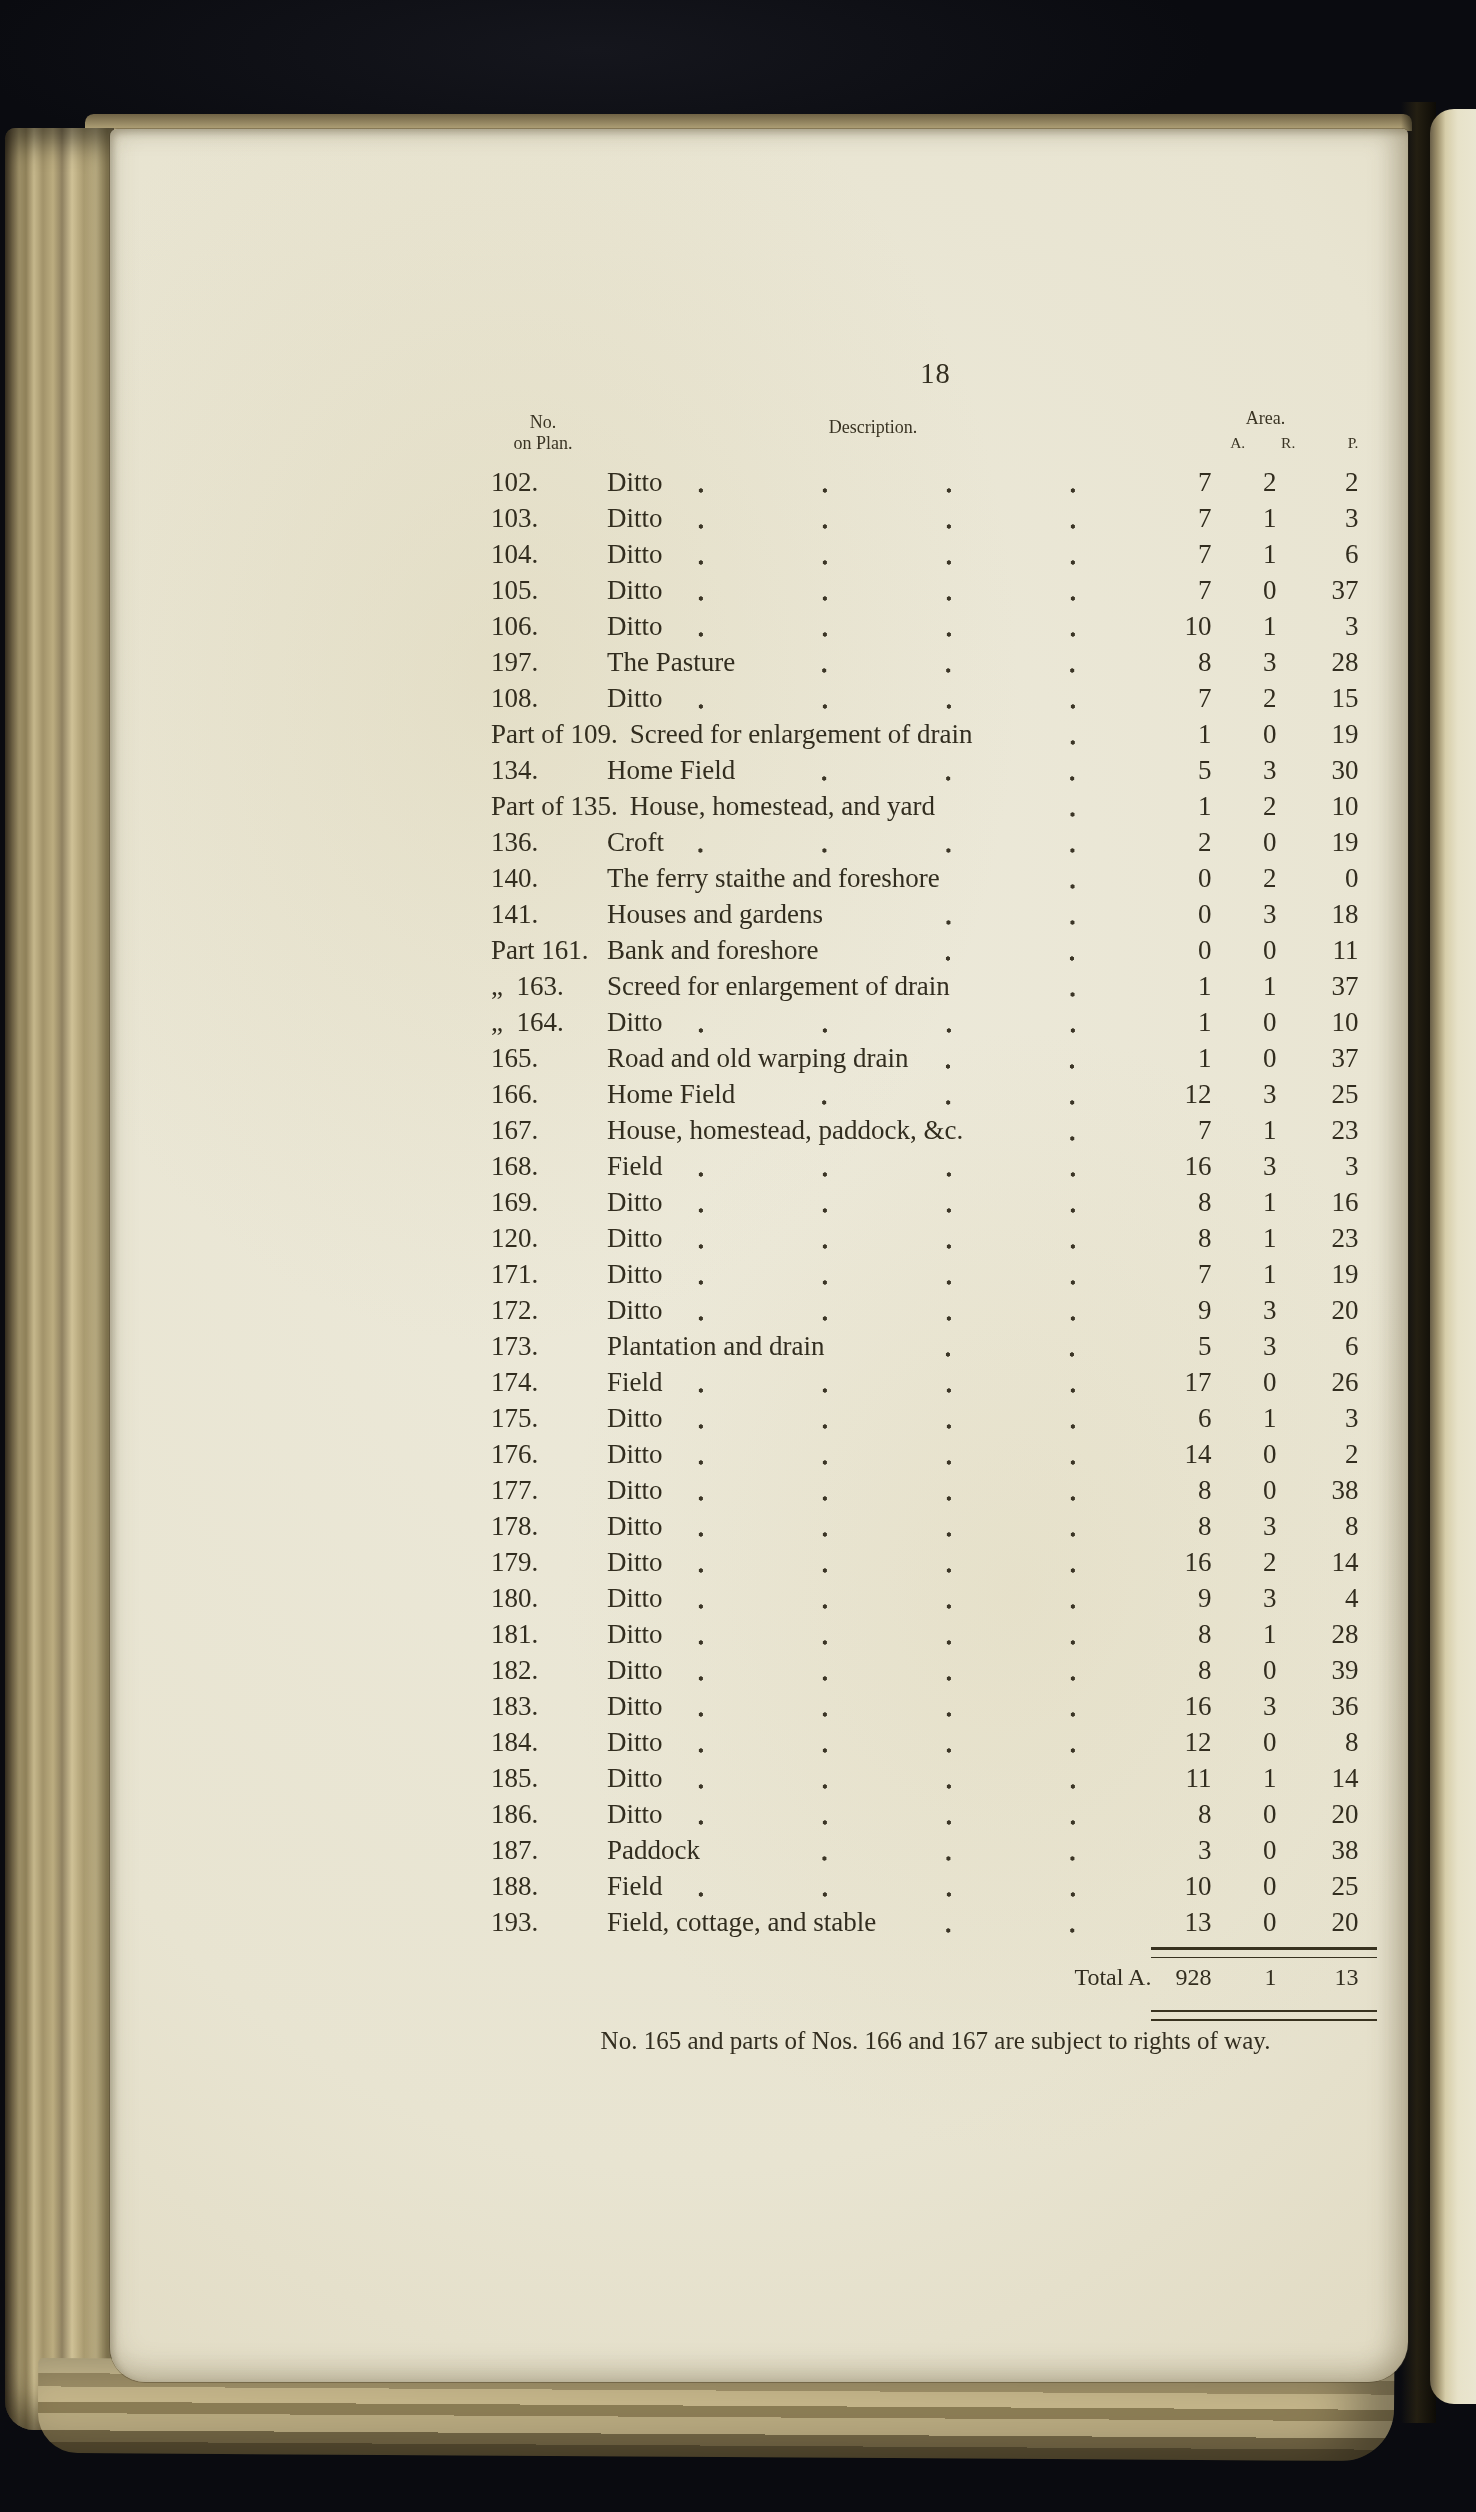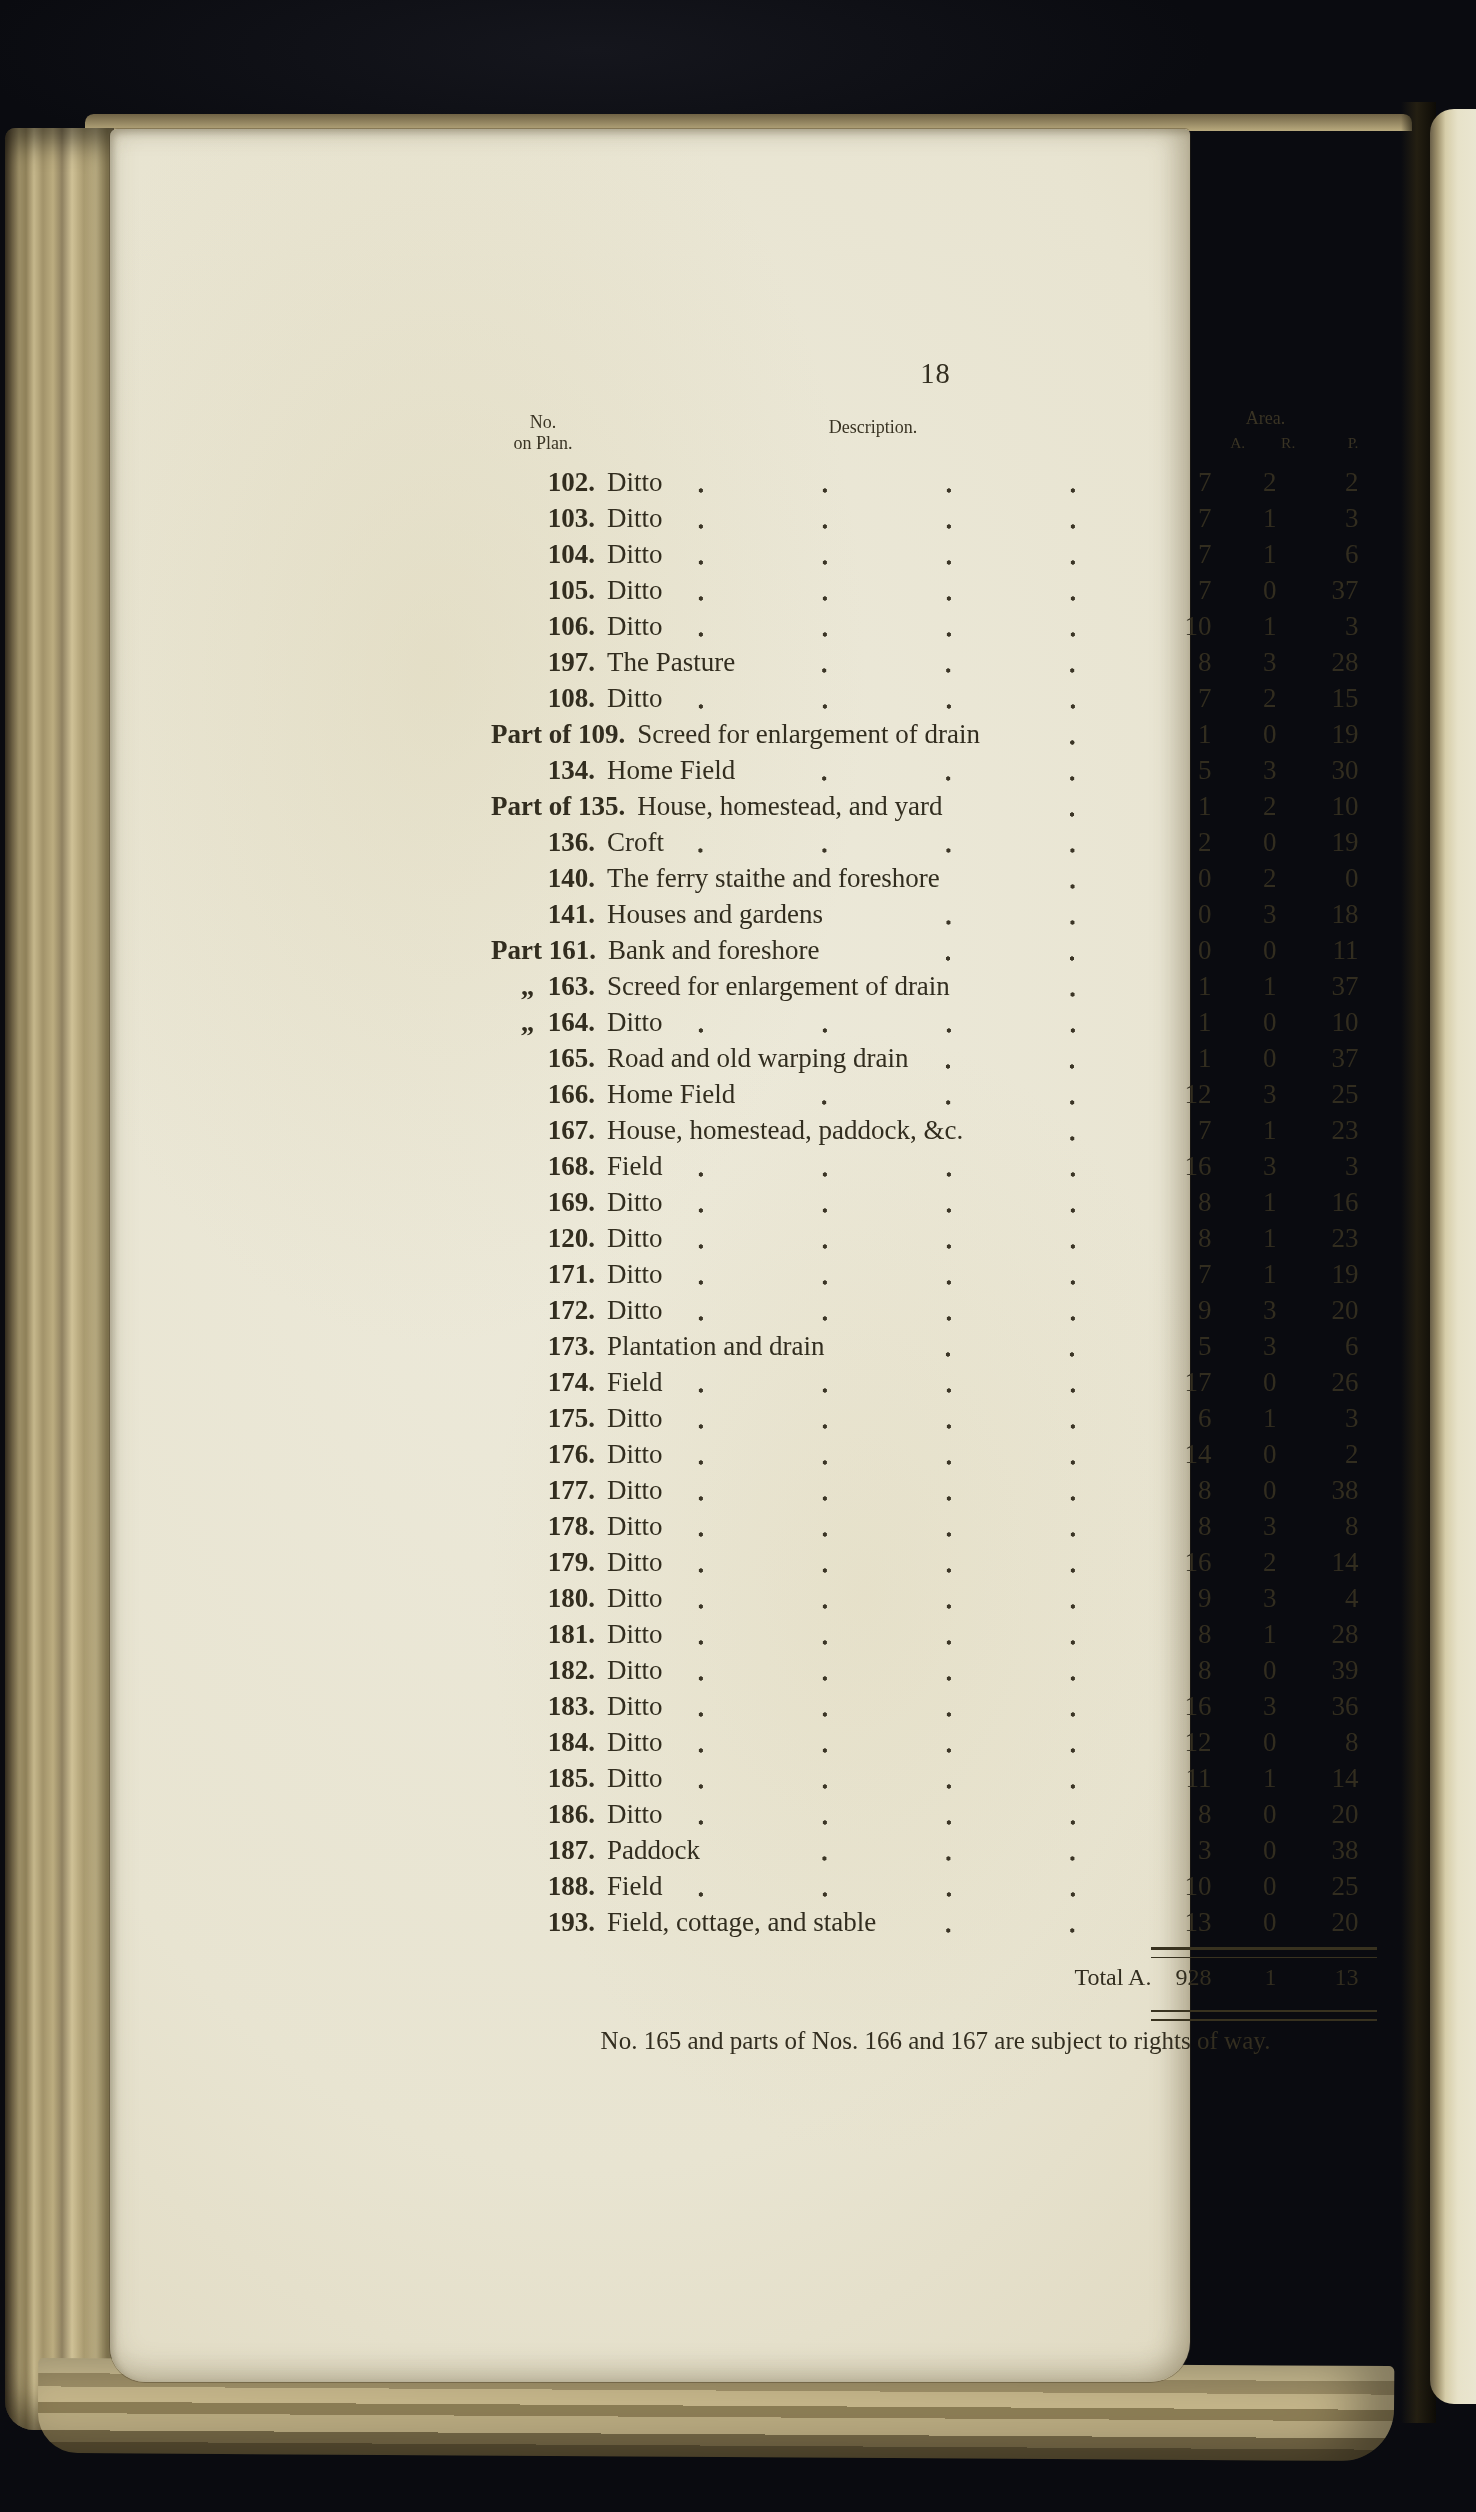--- a/index.html
+++ b/index.html
@@ -23,40 +23,40 @@
     border-radius:5.2px 5.2px 52px 40px;transform:rotate(.35deg);
     background:linear-gradient(#cabc91 0%,#cabc91 16%,#9f9068 16%,#9f9068 30%,
       #c6b78b 30%,#c6b78b 46%,#8d7e56 46%,#8d7e56 58%,#b9aa80 58%,#b9aa80 76%,
       #746746 76%,#746746 88%,#574c31 88%,#574c31 100%);
     box-shadow:inset -35px 0 52px rgba(0,0,0,.35);}
   .gutter{position:absolute;right:41px;top:102px;width:35px;height:2321px;
     background:linear-gradient(90deg,rgba(26,22,13,0) 0%,#241f12 45%,#0d0b06 100%);}
   .next-page{position:absolute;right:0;top:109px;width:47px;height:2295px;
     border-radius:24px 0 0 24px;
     background:linear-gradient(90deg,#6a6049 0px,#9c8f6a 7px,#d6cda9 15.5px,#e7e2c9 28px,#eae6d1 100%);}
-  .page{position:absolute;left:110px;top:129px;width:1080px;height:2253px;
+  .page{position:absolute;left:110px;top:129px;width:1298px;height:2253px;
     border-radius:7px 5.2px 40px 35px;
     background:
       radial-gradient(40% 30% at 30% 24%, rgba(214,205,168,.35) 0%, rgba(214,205,168,0) 100%),
       radial-gradient(35% 25% at 70% 65%, rgba(220,211,176,.3) 0%, rgba(220,211,176,0) 100%),
       radial-gradient(120% 92% at 45% 40%, #edeadb 0%, #e8e4d1 55%, #dfd8bf 85%, #d2c9a8 100%);
     box-shadow:inset -14px 0 26px rgba(95,80,45,.28), inset 0 -10.4px 29px rgba(95,80,45,.22),
       inset 3.5px 3.5px 7px rgba(70,58,32,.28), 0 0 0 0.9px rgba(60,50,28,.35);}
   
   .content{position:absolute;left:381px;top:224px;width:889px;color:#322d1f;}
   .page-number{height:38px;margin-top:5.2px;text-align:center;font-size:28.5px;letter-spacing:0.9px;}
   .thead{display:flex;align-items:center;font-size:18px;color:#3a3424;height:64px;margin-top:5.2px;}
   .h-no{min-width:104px;text-align:center;line-height:1.2;white-space:nowrap;}
   .h-desc{flex:1;text-align:center;padding-bottom:12px;}
   .h-area{width:229px;text-align:center;}
   .h-area .sub{display:flex;align-items:baseline;font-size:15.5px;padding-right:21.6px;margin-top:1.7px;transform:translateY(3.5px);}
   .h-area .sub .c-a,.h-area .sub .c-r,.h-area .sub .c-p{text-align:right;}
   .trow{display:flex;align-items:baseline;height:36px;line-height:35px;
     font-size:27px;padding-right:21.6px;white-space:nowrap;}
-  .c-no{min-width:104px;text-align:right;font-weight:bold;}
+  .c-no{min-width:104px;text-align:left;}
   .c-desc{margin-left:12px;}
   .leader{flex:1;height:29px;margin:0 17px 0 31px;align-self:flex-end;
     background-image:radial-gradient(circle,#3b3526 1.9px,rgba(59,53,38,0) 2.5px);
     background-size:124px 7px;background-repeat:repeat-x;
     background-position:right bottom 7.8px;}
   .c-a{width:60px;text-align:right;}
   .c-r{width:65px;text-align:right;}
   .c-p{width:82px;text-align:right;}
   .total-block{position:relative;height:79px;}
   .rule-top{position:absolute;left:660px;width:226px;top:5.2px;height:7.8px;

